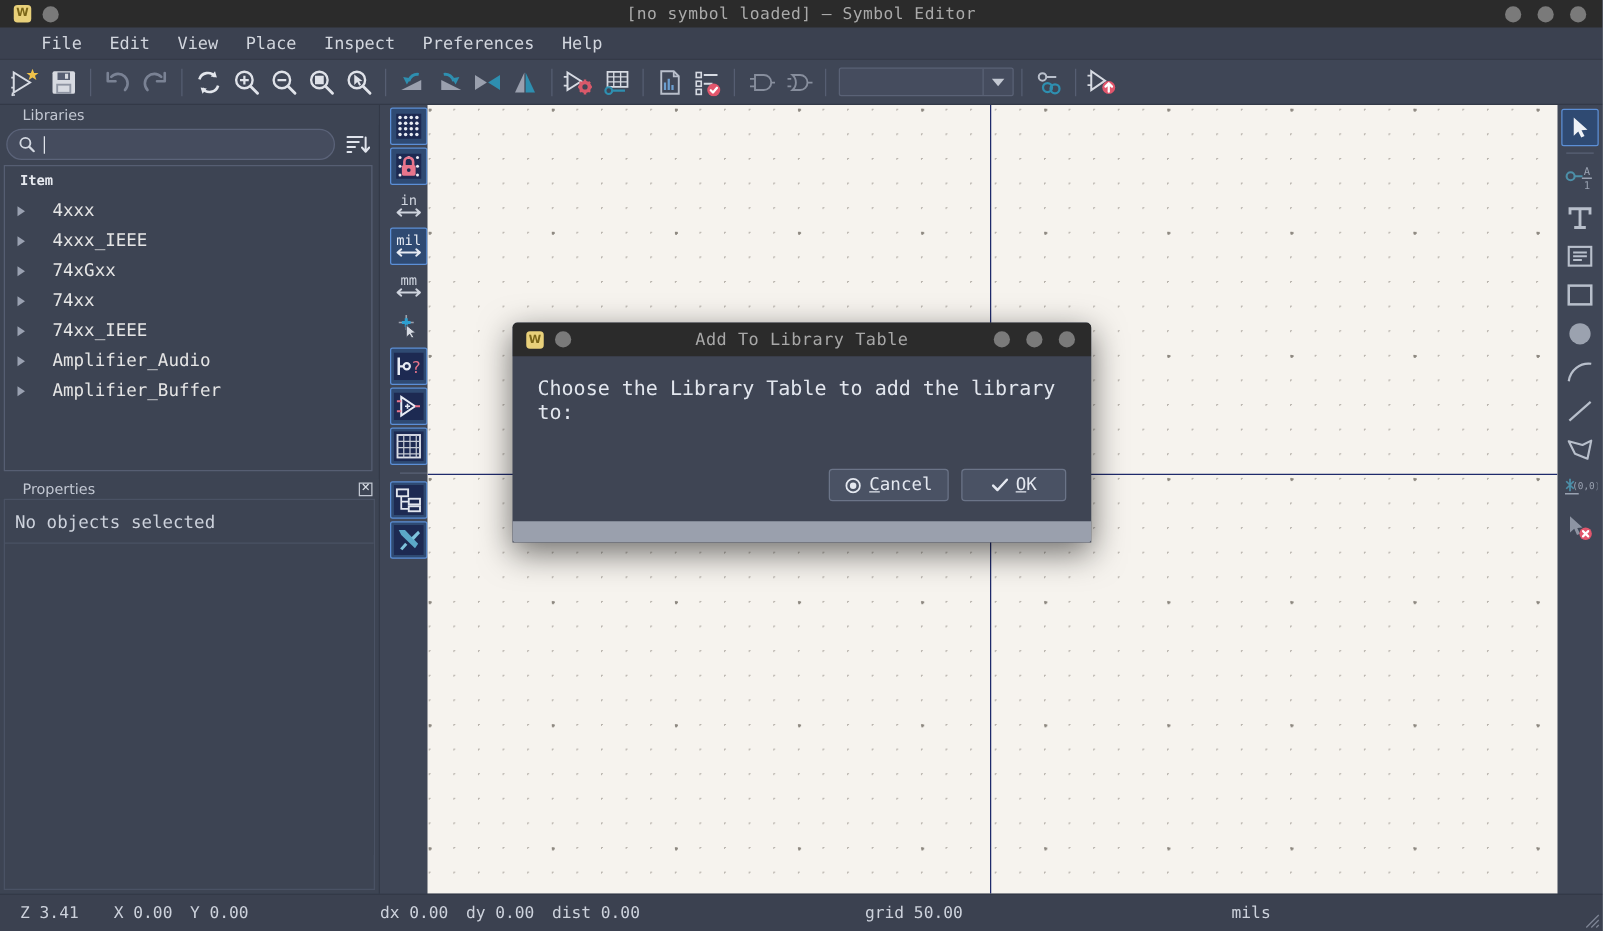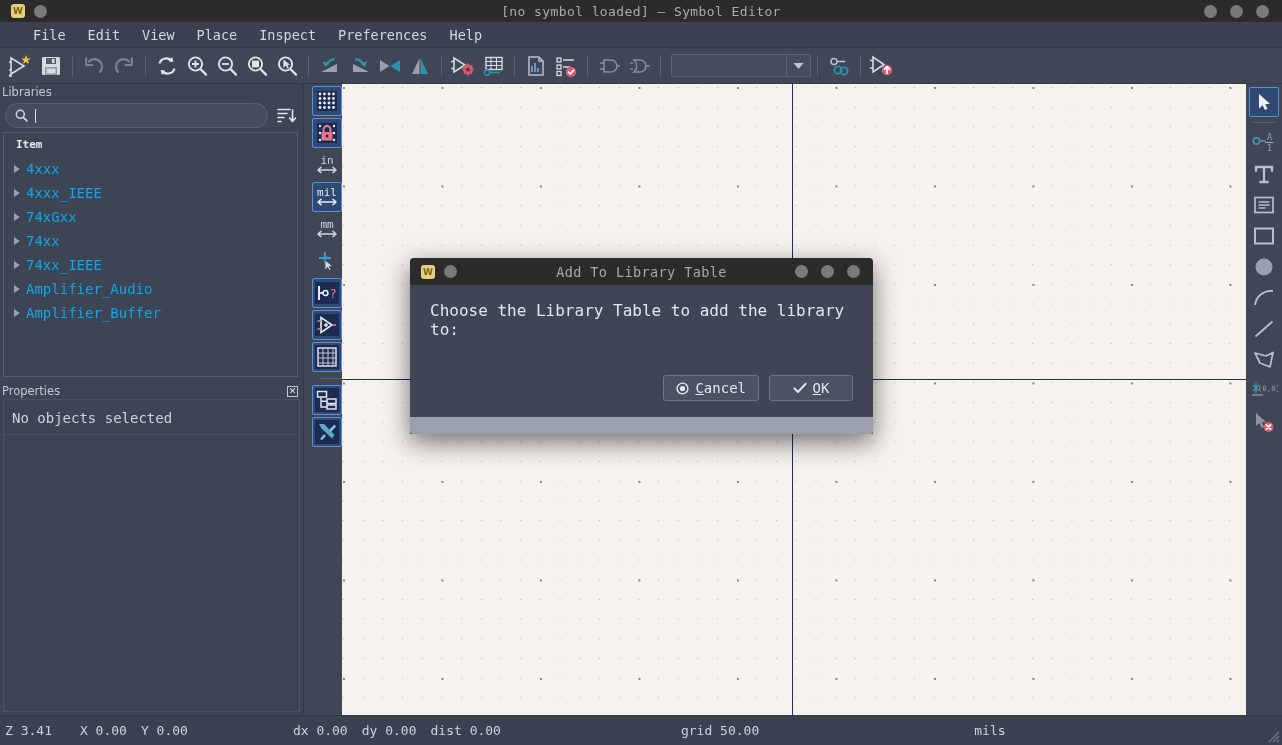--- a/index.html
+++ b/index.html
@@ -75,21 +75,21 @@
   
   .body { flex: 1; display: flex; min-height: 0; }
 
   
   .leftpanel {
     width: 304px; background: #3d4453; display: flex; flex-direction: column;
     flex: none; border-right: 1px solid #333947;
   }
   .panel-cap {
     height: 16px; background: #3d4453; color: #c2c7d2;
-    font-size: 11.5px; padding-left: 2px; display: flex; align-items: center;
+    font-size: 11.5px; padding-left: 18px; display: flex; align-items: center;
     font-family: "DejaVu Sans", sans-serif;
   }
   .panel-cap .closebox {
     margin-left: auto; margin-right: 5px; width: 11px; height: 11px;
     border: 1px solid #c2c7d2; color: #dfe3ea; font-size: 9px; line-height: 9px;
     text-align: center; font-family: "DejaVu Sans", sans-serif;
   }
   .searchrow { display: flex; align-items: center; padding: 3px 5px 4px 5px; gap: 5px; }
   .searchbox {
     flex: 1; height: 25px; background: #454c5e; border: 1px solid #5b6379;
@@ -100,22 +100,22 @@
   }
   .sortbtn { width: 25px; height: 25px; display: flex; align-items: center; justify-content: center; }
   .treebox {
     flex: none; height: 245px; margin: 0 5px 0 3px; background: #3d4453;
     border: 1px solid #565e72; overflow: hidden;
   }
   .tree-header {
     color: #e6e9ef; font-size: 11px; font-weight: bold; padding: 5px 0 6px 12px;
   }
   .tree-row {
-    display: flex; align-items: center; gap: 6px;
-    padding: 4px 0 4px 10px; color: #0ea5e9; font-size: 14px;
+    display: flex; align-items: center; gap: 22px;
+    padding: 4px 0 4px 10px; color: #e5e5e5; font-size: 14px;
   }
   .tri {
     width: 0; height: 0; border-left: 6px solid #9aa1b1;
     border-top: 4.5px solid transparent; border-bottom: 4.5px solid transparent;
   }
   .propsbody { flex: 1; background: #3d4453; margin: 0 3px 3px 3px; border: 1px solid #4a5264; }
   .props-text { color: #cdd2dc; font-size: 14px; padding: 10px 0 0 8px; }
   .props-empty { margin-top: 8px; background: #3d4453; height: 250px; border-top: 1px solid #4a5264; }
 
   
@@ -717,21 +717,21 @@
         <svg width="24" height="22" viewBox="0 0 24 22">
           <path d="M4 2 L4 15 L7.4 12 L9.6 17 L12 16 L9.8 11.3 L14 11 Z" fill="#8d94a3"></path>
           <circle cx="16.5" cy="16" r="5" fill="#e2566c"></circle>
           <path d="M14.4 13.9 L18.6 18.1 M18.6 13.9 L14.4 18.1" stroke="#fff" stroke-width="1.7" stroke-linecap="round"></path>
         </svg>
       </div>
     </div>
   </div>
 
   <div class="statusbar">
-    <div class="st-cell" style="padding-left:5px;">Z 3.41</div>
+    <div class="st-cell" style="padding-left:16px;">Z 3.41</div>
     <div class="st-gap"></div>
       <div class="st-gap"></div>
     <div class="st-cell">X 0.00</div>
     <div class="st-gap"></div>
     <div class="st-cell">Y 0.00</div>
     <div style="width:105px;"></div>
     <div class="st-cell">dx 0.00</div>
     <div class="st-gap"></div>
     <div class="st-cell">dy 0.00</div>
     <div class="st-gap"></div>

